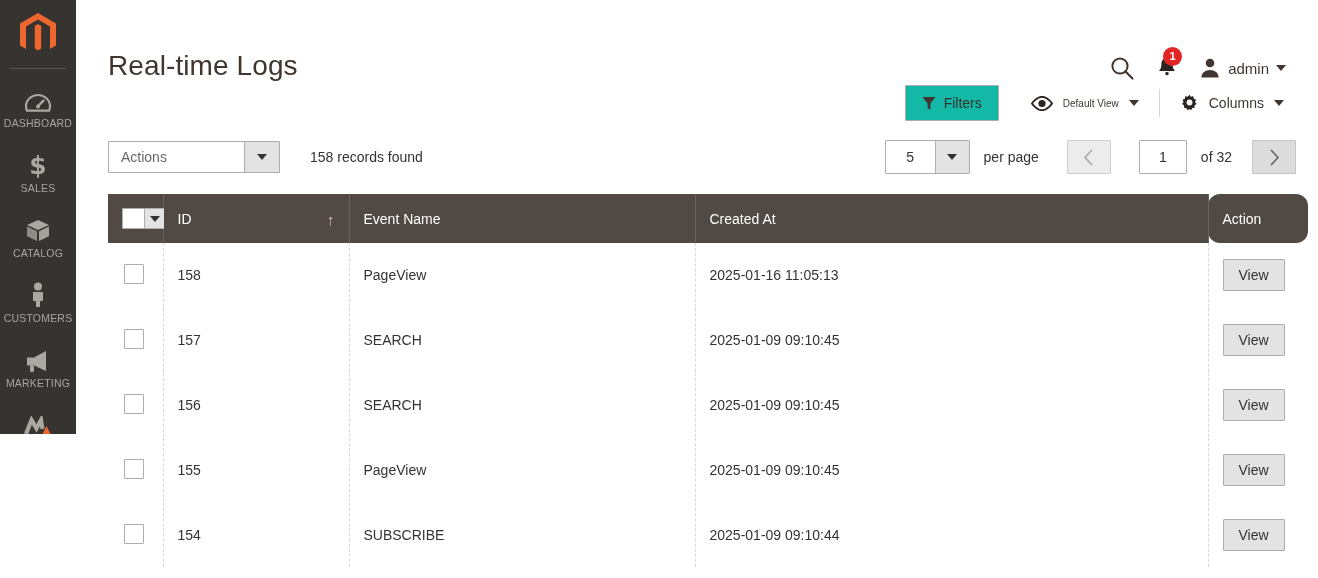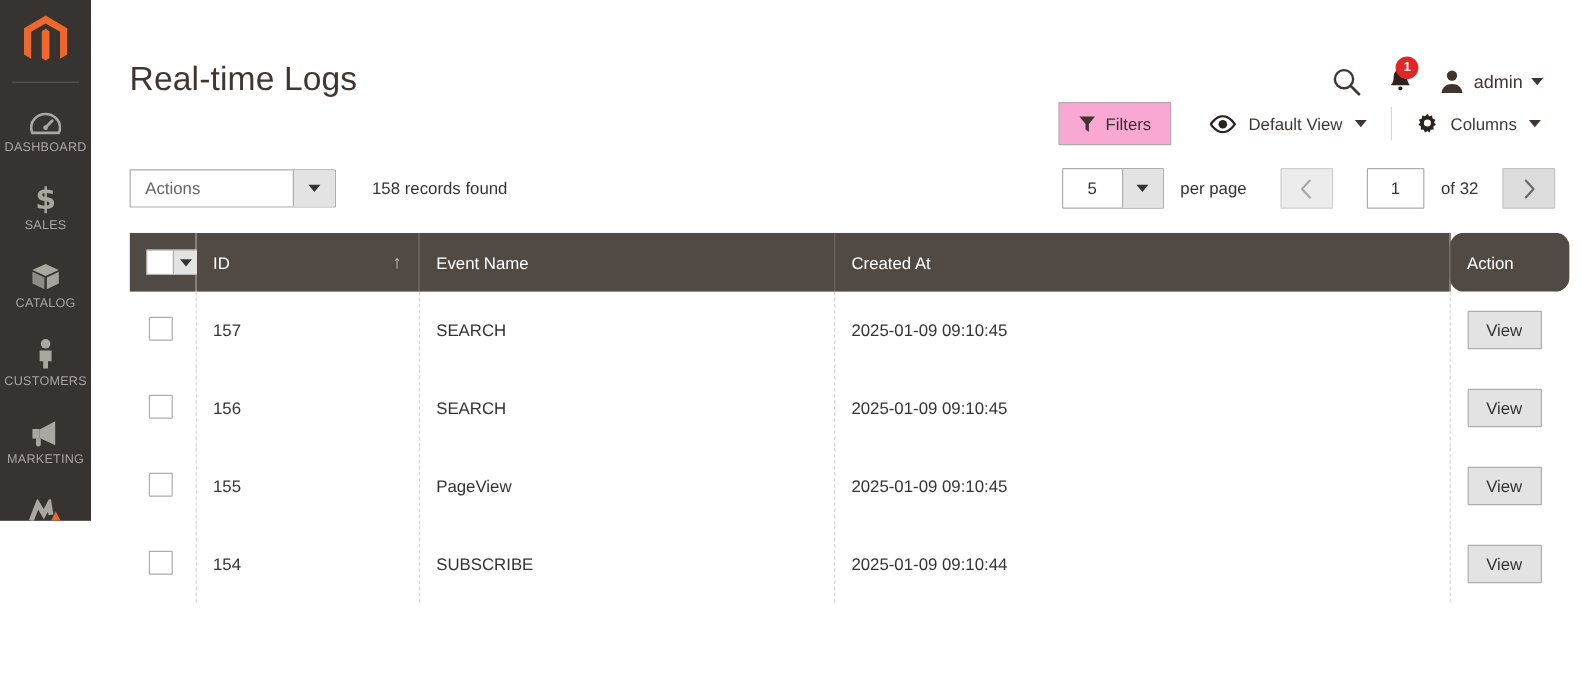--- a/index.html
+++ b/index.html
@@ -137,32 +137,32 @@
     display: flex;
     justify-content: flex-end;
     align-items: center;
     padding: 0 22px 0 32px;
     height: 46px;
     margin-top: 10px;
     gap: 0px;
   }
   .filters-btn {
     display: flex; align-items: center; gap: 8px;
-    background: #f9a8d4;
+    background: #14b8a6;
     border: 1px solid #adadad;
     padding: 9px 16px;
     font-size: 14px;
     color: #333;
     cursor: pointer;
     border-radius: 1px;
   }
   .view-ctl {
     display: flex; align-items: center; gap: 10px;
     padding: 6px 20px 6px 22px;
-    font-size: 14px; color: #41362f;
+    font-size: 10px; color: #41362f;
     cursor: pointer;
     margin-left: 10px;
   }
   .toolbar-sep {
     width: 1px; height: 28px; background: #d6d6d6;
   }
   .cols-ctl {
     display: flex; align-items: center; gap: 10px;
     padding: 6px 12px 6px 20px;
     font-size: 14px; color: #41362f;
@@ -574,20 +574,31 @@
             </th>
             <th class="col-date">
               <span>Created At</span>
             </th>
             <th class="col-action">
               <span>Action</span>
             </th>
           </tr>
         </thead>
         <tbody>
+          <tr class="row-odd">
+            <td class="cell-check">
+              <span class="row-check"></span>
+            </td>
+            <td>158</td>
+            <td>PageView</td>
+            <td>2025-01-16 11:05:13</td>
+            <td>
+              <span class="view-btn">View</span>
+            </td>
+          </tr>
           <tr class="row-even">
             <td class="cell-check">
               <span class="row-check"></span>
             </td>
             <td>157</td>
             <td>SEARCH</td>
             <td>2025-01-09 09:10:45</td>
             <td>
               <span class="view-btn">View</span>
             </td>

